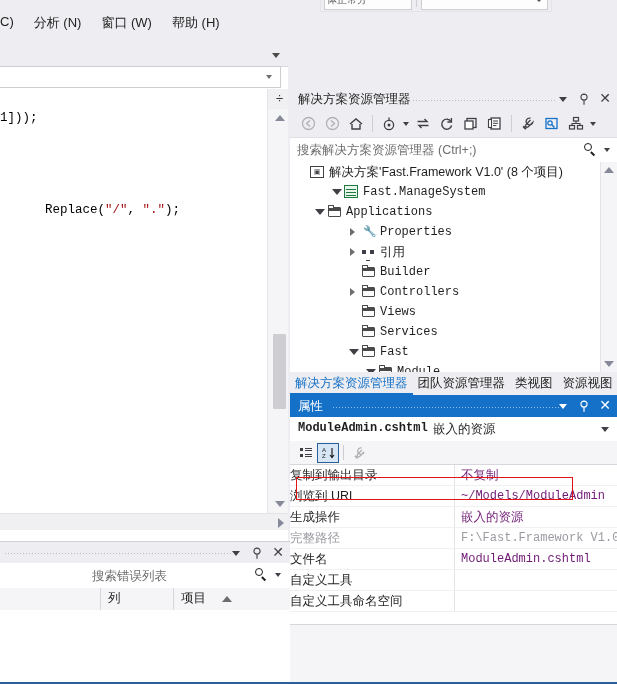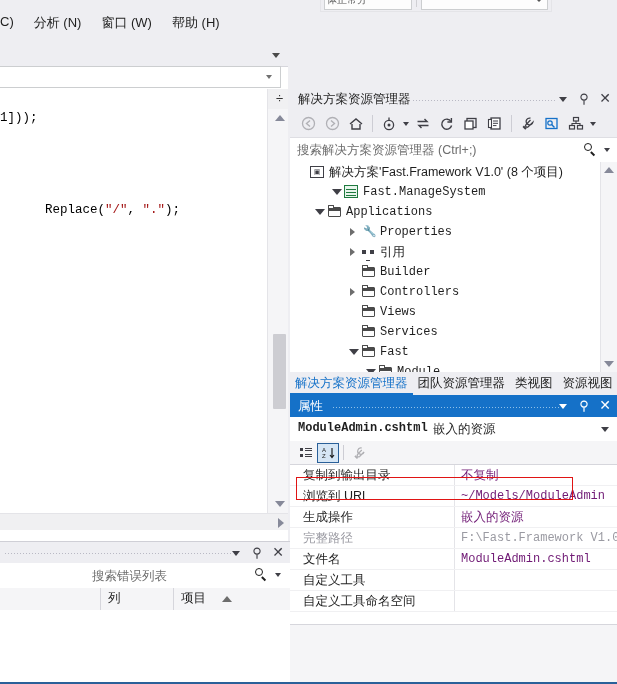--- a/index.html
+++ b/index.html
@@ -395,21 +395,21 @@
 
   .prop-grid {
     position: absolute; left: 0; top: 70px; width: 327px; height: 159px;
     background: #ffffff; overflow: hidden;
   }
   .prow {
     position: relative; height: 20px; line-height: 20px;
     border-bottom: 1px solid #f0f0f2; display: flex;
   }
   .pname {
-    width: 165px; flex: none; padding-left: 13px; box-sizing: border-box;
+    width: 165px; flex: none; padding-left: 0; box-sizing: border-box;
     font-size: 12.5px; color: #1e1e1e; white-space: nowrap; overflow: hidden;
     border-right: 1px solid #e4e4e8;
   }
   .pval {
     flex: 1; padding-left: 6px; font-size: 12px; color: #701a75;
     white-space: nowrap; overflow: hidden;
     font-family: "Liberation Mono", monospace;
   }
   .pval.cjk { font-family: "Liberation Sans", sans-serif; font-size: 12.5px; }
   .prow.muted .pname, .prow.muted .pval { color: #9a9aa2; }

